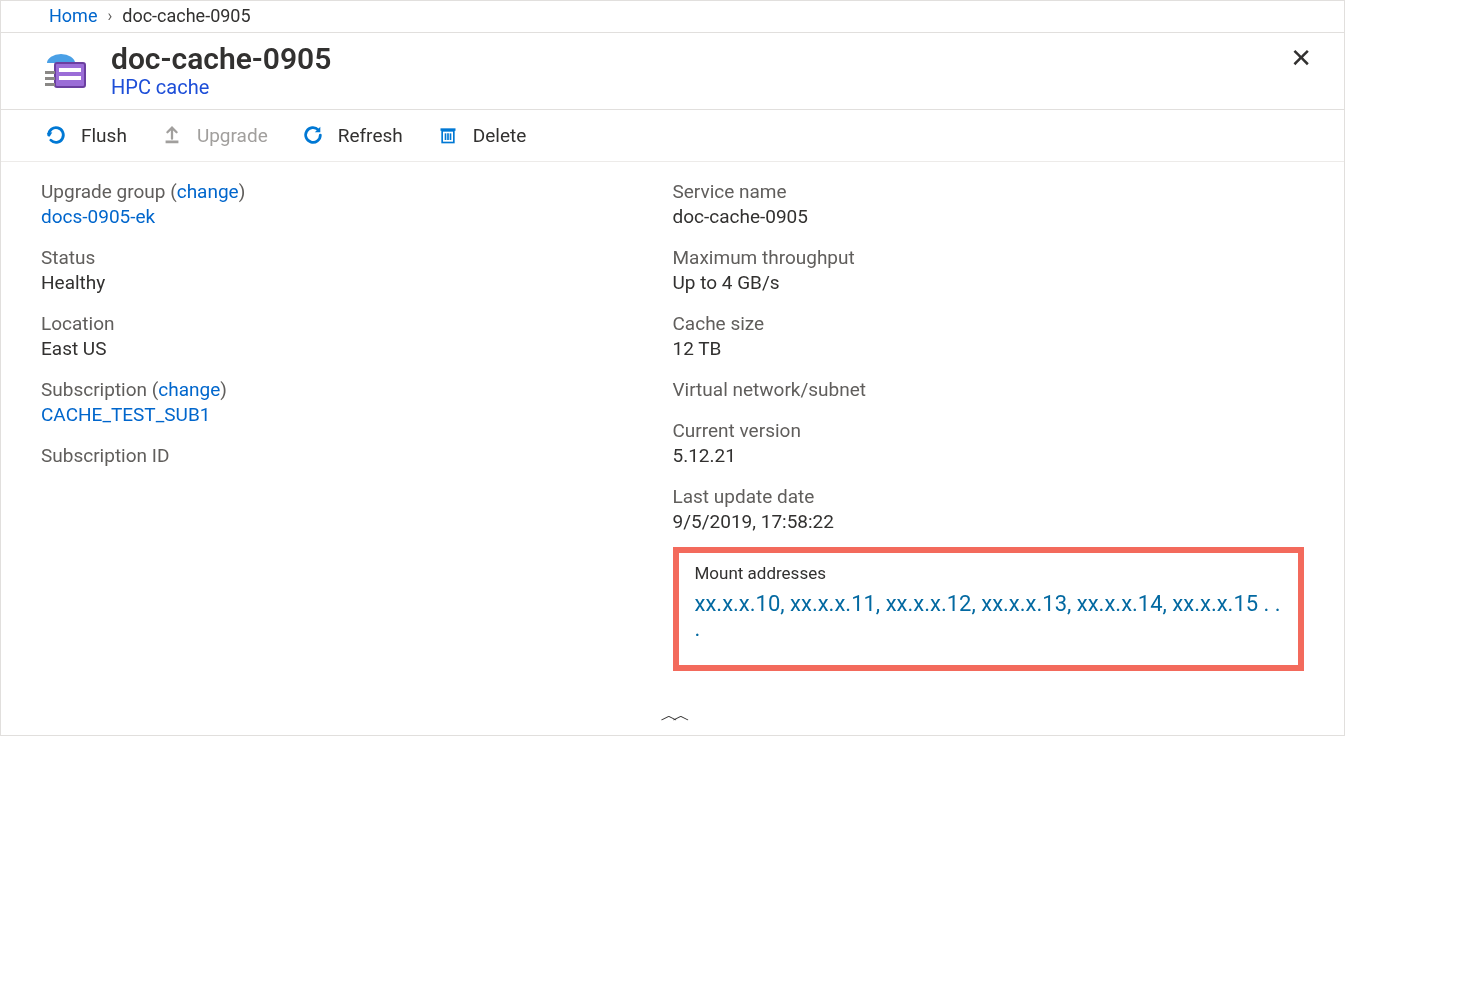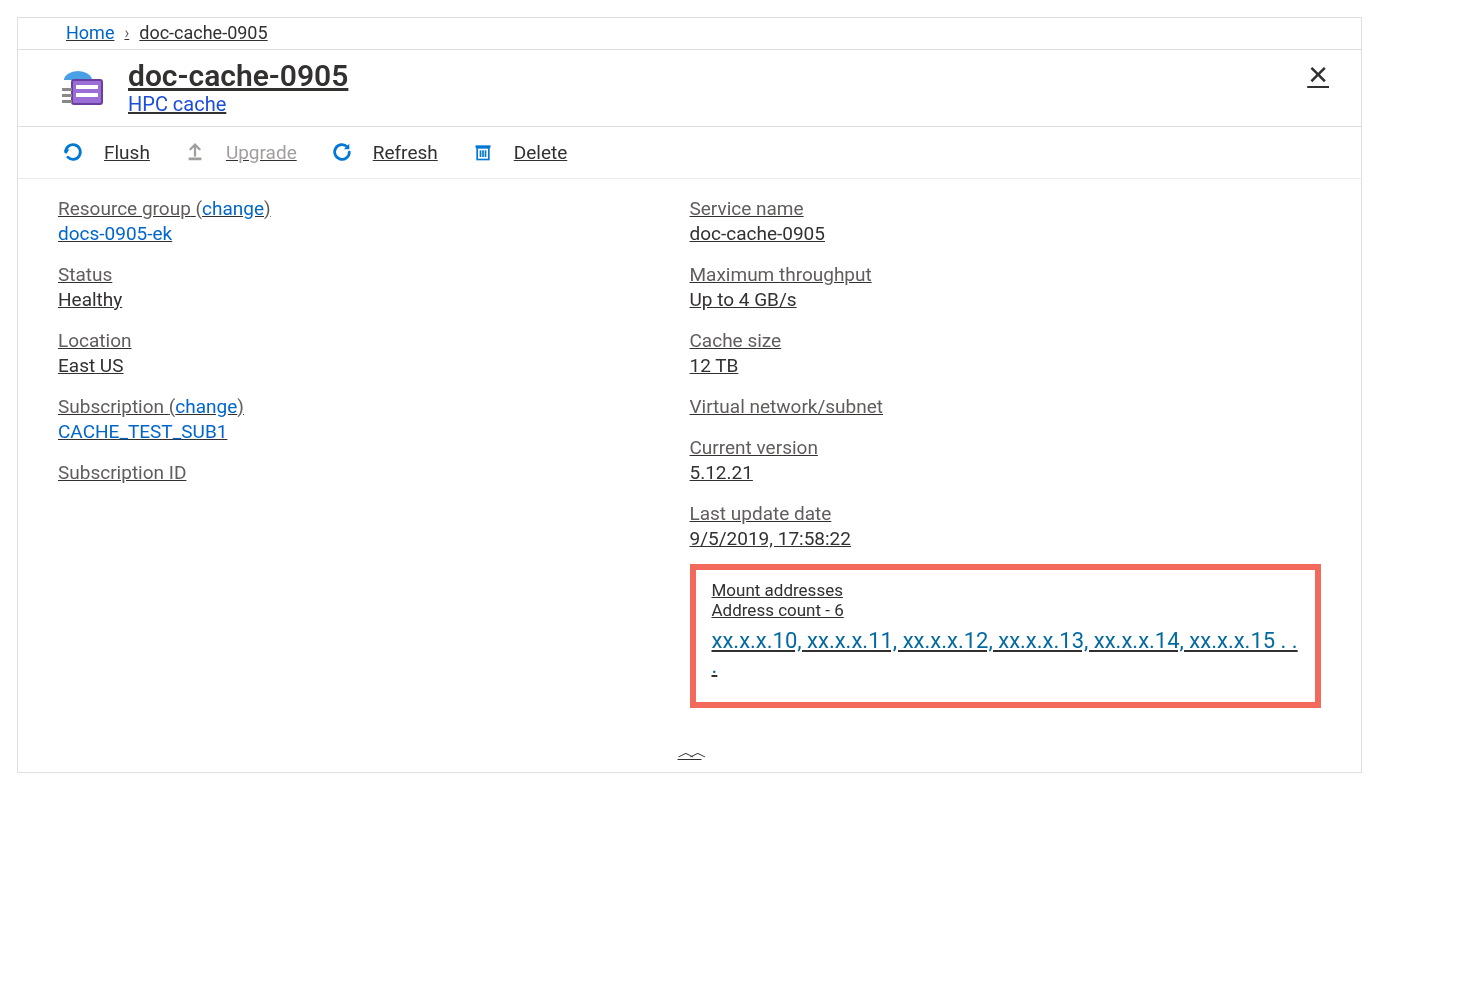--- a/index.html
+++ b/index.html
@@ -5,22 +5,21 @@
   * { box-sizing: border-box; margin: 0; padding: 0; }
   body {
     font-family: "Segoe UI", -apple-system, BlinkMacSystemFont, Roboto, sans-serif;
     font-size: 17px;
     color: #323130;
     background: #ffffff;
   }
   .root {
     border: 1px solid #e1dfdd;
     width: 1345px;
-    margin: 17px;
-    text-decoration: underline;
+    margin: 0;
   }
   
   .breadcrumb {
     padding: 4px 22px 6px 48px;
     border-bottom: 1px solid #e1dfdd;
     font-size: 18px;
     color: #323130;
     display: flex;
     align-items: center;
     gap: 10px;
@@ -41,21 +40,21 @@
   .title-text .sub { font-size: 20px; color: #1d4ed8; margin-top: 0px; }
   .close-btn { font-size: 26px; color: #323130; cursor: pointer; padding: 2px 6px; line-height:1;}
   
   .toolbar {
     display: flex;
     gap: 34px;
     padding: 14px 40px 14px 44px;
     border-bottom: 1px solid #edebe9;
     font-size: 19px;
   }
-  .tool-btn { display: flex; align-items: center; gap: 20px; cursor: pointer; color:#323130; }
+  .tool-btn { display: flex; align-items: center; gap: 14px; cursor: pointer; color:#323130; }
   .tool-btn.disabled { color: #a19f9d; cursor: default; }
   .tool-btn .ic { width: 22px; height: 22px; display:inline-flex; align-items:center; justify-content:center;}
   
   .details {
     display: flex;
     padding: 18px 40px 30px 40px;
   }
   .col { flex: 1; }
   .col-right { flex: 1; }
   .entry { margin-bottom: 18px; }
@@ -153,21 +152,21 @@
       </span>
       <span>Delete</span>
     </div>
   </div>
 
   <div class="details">
 
     <div class="col">
       <div class="entry">
         <div class="label">
-          <span>Resource group</span>
+          <span>Upgrade group</span>
           <span class="paren"> (</span><a href="#" class="inline-link">change</a><span class="paren">)</span>
         </div>
         <div class="value link"><a href="#">docs-0905-ek</a></div>
       </div>
       <div class="entry">
         <div class="label">Status</div>
         <div class="value">Healthy</div>
       </div>
       <div class="entry">
         <div class="label">Location</div>
@@ -205,21 +204,20 @@
       <div class="entry">
         <div class="label">Current version</div>
         <div class="value">5.12.21</div>
       </div>
       <div class="entry">
         <div class="label">Last update date</div>
         <div class="value">9/5/2019, 17:58:22</div>
       </div>
       <div class="mount-block">
         <div class="label">Mount addresses</div>
-        <div class="value">Address count - 6</div>
         <div class="addresses">xx.x.x.10, xx.x.x.11, xx.x.x.12, xx.x.x.13, xx.x.x.14, xx.x.x.15 . . .</div>
       </div>
     </div>
   </div>
 
   <div class="chevron">︿︿</div>
 
 </div>
 
 </body></html>

